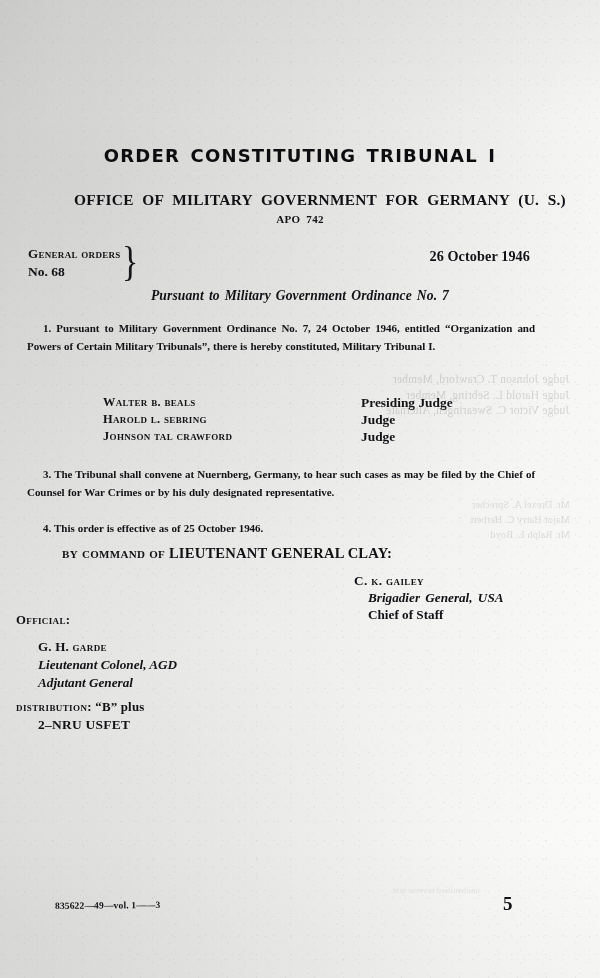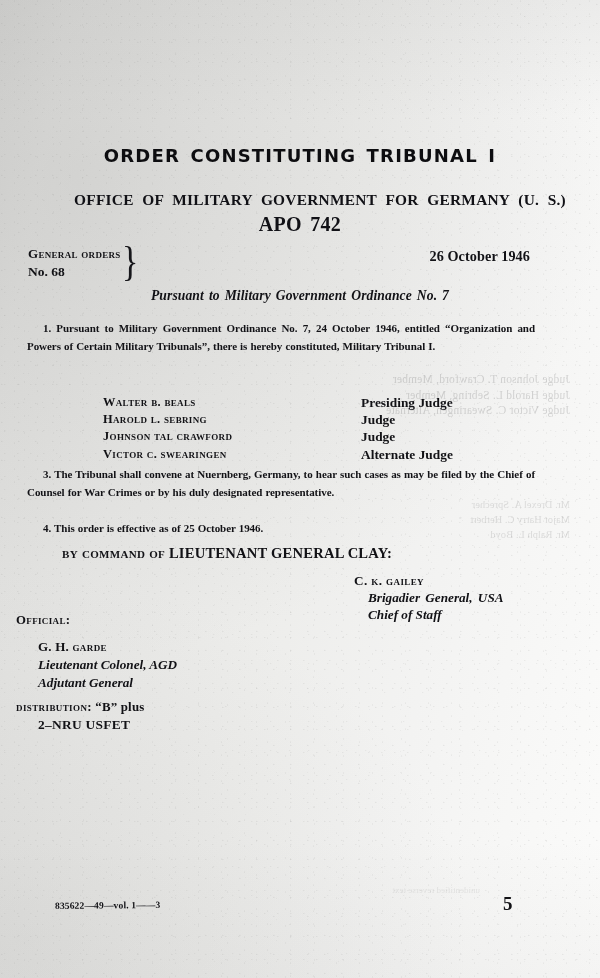--- a/index.html
+++ b/index.html
@@ -132,21 +132,21 @@
     font-weight: 700;
     letter-spacing: .25px;
     word-spacing: 4.5px;
     color: #15151a;
     padding-left: 40px;
   }
   #apo {
     left: 0; right: 0;
     top: 213px;
     text-align: center;
-    font-size: 20px;
+    font-size: 11px;
     font-weight: 700;
     letter-spacing: .3px;
     word-spacing: 3px;
     color: #15151a;
   }
 
   
   #go-block { left: 28px; top: 245px; }
   .smallcaps {
     font-variant: small-caps;
@@ -273,21 +273,20 @@
   #sig-rank {
     font-size: 13.2px;
     font-style: italic;
     font-weight: 700;
     line-height: 17px;
     padding-left: 14px;
     word-spacing: 2px;
   }
   #sig-title {
     font-size: 13.2px;
-    font-style: italic;
     font-weight: 700;
     line-height: 17px;
     padding-left: 14px;
   }
 
   
   #official-label {
     left: 16px; top: 613px;
     font-size: 12.8px;
     font-weight: 700;
@@ -406,24 +405,20 @@
         <div class="judge-role">Presiding Judge</div>
       </div>
       <div class="judge-row">
         <div class="judge-name">HAROLD L. SEBRING</div>
         <div class="judge-role">Judge</div>
       </div>
       <div class="judge-row">
         <div class="judge-name">JOHNSON TAL CRAWFORD</div>
         <div class="judge-role">Judge</div>
       </div>
-      <div class="judge-row">
-        <div class="judge-name">VICTOR C. SWEARINGEN</div>
-        <div class="judge-role">Alternate Judge</div>
-      </div>
     </div>
 
     <div class="blk para" id="para3">
       <span class="ind"></span><span>3.</span>
       <span>The Tribunal shall convene at Nuernberg, Germany, to hear such cases as may be filed by the Chief of Counsel for War Crimes or by his duly designated representative.</span>
     </div>
 
     <div class="blk para" id="para4">
       <span class="ind"></span><span>4.</span>
       <span>This order is effective as of 25 October 1946.</span>

